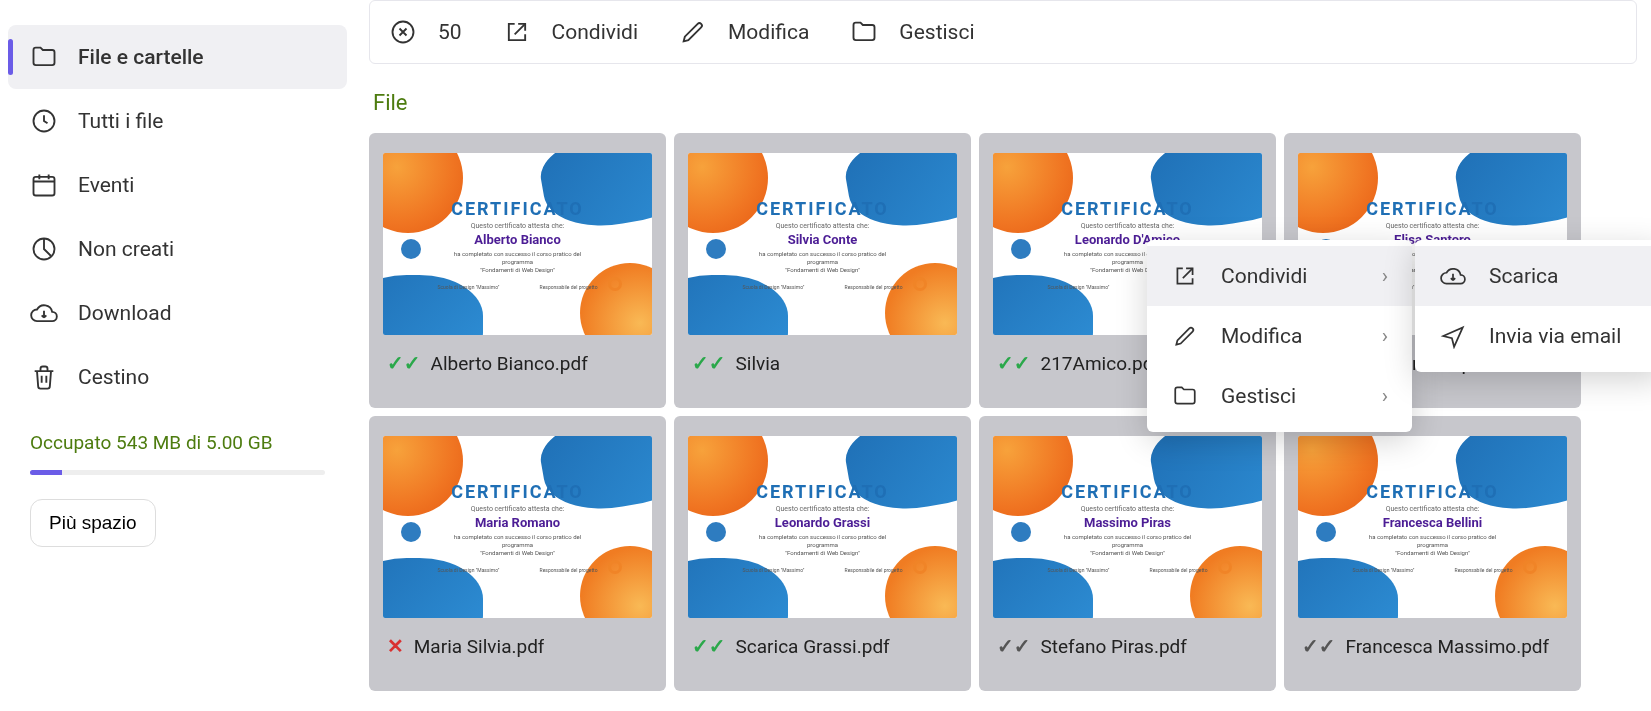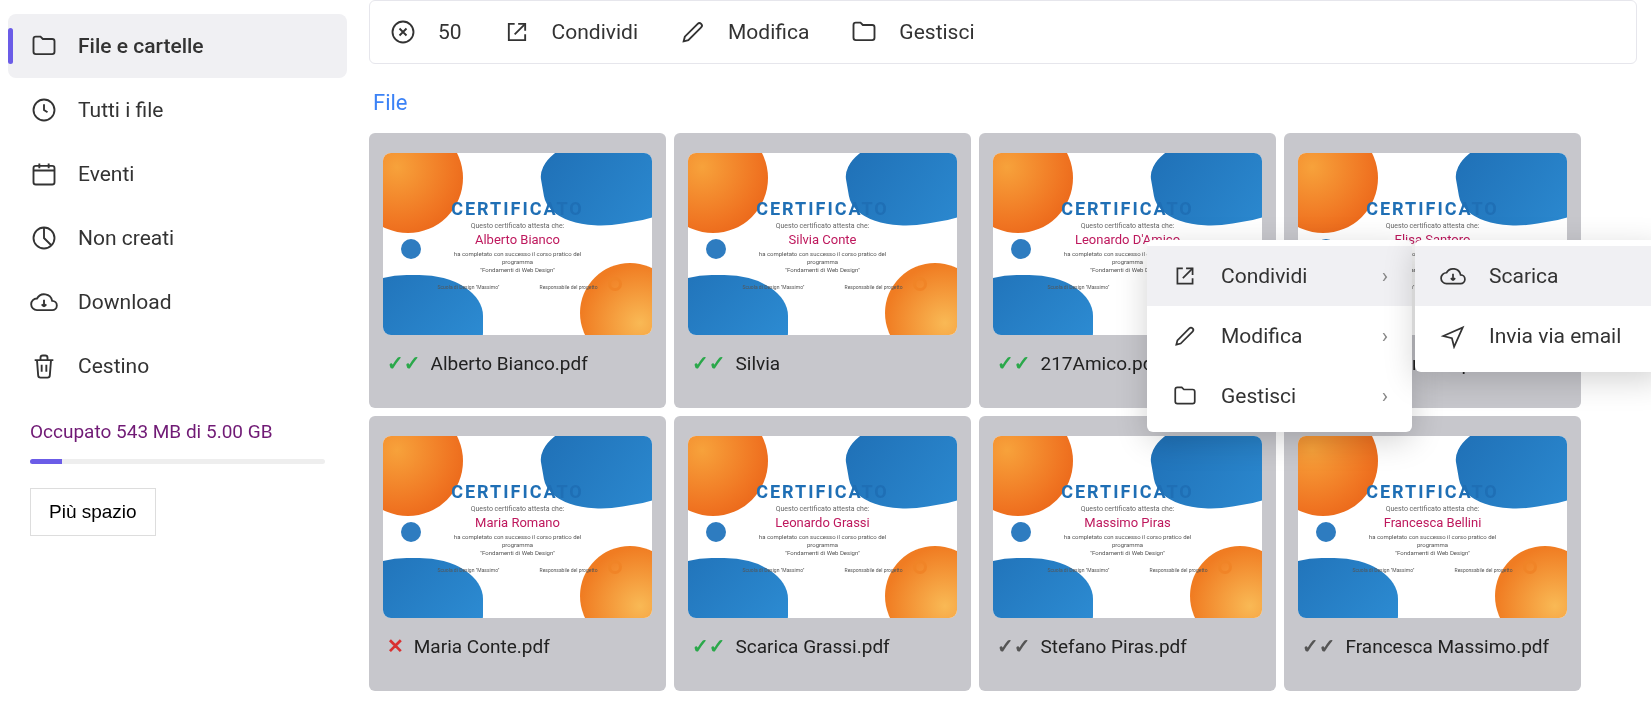--- a/index.html
+++ b/index.html
@@ -7,21 +7,21 @@
   font-family: -apple-system, BlinkMacSystemFont, "Segoe UI", Roboto, Arial, sans-serif;
   background: #fff;
   width: 1651px;
   height: 711px;
   overflow: hidden;
   display: flex;
   color: #333;
 }
 .sidebar {
   width: 355px;
-  padding: 14px 8px;
+  padding: 25px 8px;
   display: flex;
   flex-direction: column;
 }
 .sidebar-item {
   display: flex;
   align-items: center;
   gap: 20px;
   padding: 18px 22px;
   border-radius: 8px;
   cursor: pointer;
@@ -49,34 +49,34 @@
   display: flex;
   align-items: center;
   justify-content: center;
   flex-shrink: 0;
 }
 .sidebar-icon svg { stroke: #333; }
 .storage {
   margin-top: 22px;
   padding: 0 22px;
 }
-.storage-text { font-size: 19px; color: #701a75; margin-bottom: 16px;}
+.storage-text { font-size: 19px; color: #4d7c0f; margin-bottom: 16px;}
 .storage-bar {
   height: 5px;
   background: #eee;
   border-radius: 3px;
   overflow: hidden;
   margin-bottom: 24px;
 }
 .storage-bar-fill { height: 100%; background: #6b5ce7; width: 11%; }
 .more-space-btn {
   border: 1px solid #ddd;
   background: #fff;
   padding: 12px 18px;
-  border-radius: 0;
+  border-radius: 12px;
   font-size: 19px;
   cursor: pointer;
 }
 
 .main {
   flex: 1;
   padding: 0 14px;
   display: flex;
   flex-direction: column;
   position: relative;
@@ -99,58 +99,58 @@
 }
 .toolbar-icon {
   width: 30px;
   height: 30px;
   display: flex;
   align-items: center;
   justify-content: center;
 }
 .toolbar-label { font-size: 21px; color: #333; }
 
-.section-title { font-size: 22px; color: #3b82f6; margin: 4px 4px 18px; }
+.section-title { font-size: 22px; color: #4d7c0f; margin: 4px 4px 18px; }
 
 .grid {
   display: grid;
   grid-template-columns: repeat(4, 297px);
   gap: 8px;
 }
 .card {
   background: #c7c7cc;
   border-radius: 6px;
   padding: 20px 14px 12px;
   width: 297px;
   height: 275px;
   display: flex;
   flex-direction: column;
 }
 .cert {
   background: #fff;
   height: 182px;
-  border-radius: 8px;
+  border-radius: 2px;
   position: relative;
   overflow: hidden;
   display: flex;
   flex-direction: column;
   align-items: center;
   justify-content: center;
   text-align: center;
   padding: 8px;
 }
 .cert .blob-tl { position:absolute; top:-30px; left:-30px; width:110px; height:110px; background:radial-gradient(circle at 40% 40%, #f7a23b 0%, #f07522 60%, #e55a12 100%); border-radius:50%; }
 .cert .blob-tr { position:absolute; top:-20px; right:-50px; width:160px; height:90px; background:linear-gradient(135deg,#1f6fb5,#2e8fd6); border-radius:40% 60% 50% 50%; transform: rotate(-10deg);}
 .cert .blob-bl { position:absolute; bottom:-30px; left:-40px; width:140px; height:90px; background:linear-gradient(135deg,#1f6fb5,#2e8fd6); border-radius:50% 50% 40% 60%; }
 .cert .blob-br { position:absolute; bottom:-28px; right:-28px; width:100px; height:100px; background:radial-gradient(circle at 60% 60%, #f9b955 0%, #f07c22 70%); border-radius:50%; }
 .cert .dot1 { position:absolute; top:86px; left:18px; width:20px; height:20px; background:#2e7cc0; border-radius:50%;}
 .cert .dot2 { position:absolute; bottom:44px; right:30px; width:14px; height:14px; border-radius:50%; border:3px solid #f08427; background:transparent;}
 .cert-title { font-size: 18px; color:#1f6fb5; letter-spacing:2px; font-weight:700; z-index:1;}
 .cert-sub { font-size:7px; color:#666; margin:3px 0 2px; z-index:1;}
-.cert-name { font-size:13px; color:#be185d; font-weight:400; z-index:1;}
+.cert-name { font-size:13px; color:#4c1d95; font-weight:700; z-index:1;}
 .cert-small { font-size:6px; color:#555; line-height:1.3; max-width:150px; z-index:1; margin-top:3px;}
 .cert-foot { display:flex; justify-content:space-between; width:160px; font-size:5px; color:#555; margin-top:10px; z-index:1;}
 .card-footer {
   margin-top: 16px;
   display:flex;
   align-items:center;
   gap: 10px;
   padding: 0 4px;
 }
 .card-footer .status-ok { color:#2aa84a; font-size:20px; font-weight:700;}
@@ -389,21 +389,21 @@
     <div class="cert-sub">Questo certificato attesta che:</div>
     <div class="cert-name">Maria Romano</div>
     <div class="cert-small">ha completato con successo il corso pratico del programma<br>"Fondamenti di Web Design"</div>
     <div class="cert-foot">
             <span>Scuola di Design "Massimo"</span>
             <span>Responsabile del progetto</span>
           </div>
   </div>
         <div class="card-footer">
     <span class="status-err">✕</span>
-    <span class="fname">Maria Conte.pdf</span>
+    <span class="fname">Maria Silvia.pdf</span>
   </div>
       </div>
       <div class="card">
         <div class="cert">
     <div class="blob-tl"></div>
           <div class="blob-tr"></div>
           <div class="blob-bl"></div>
           <div class="blob-br"></div>
     <div class="dot1"></div>
           <div class="dot2"></div>

